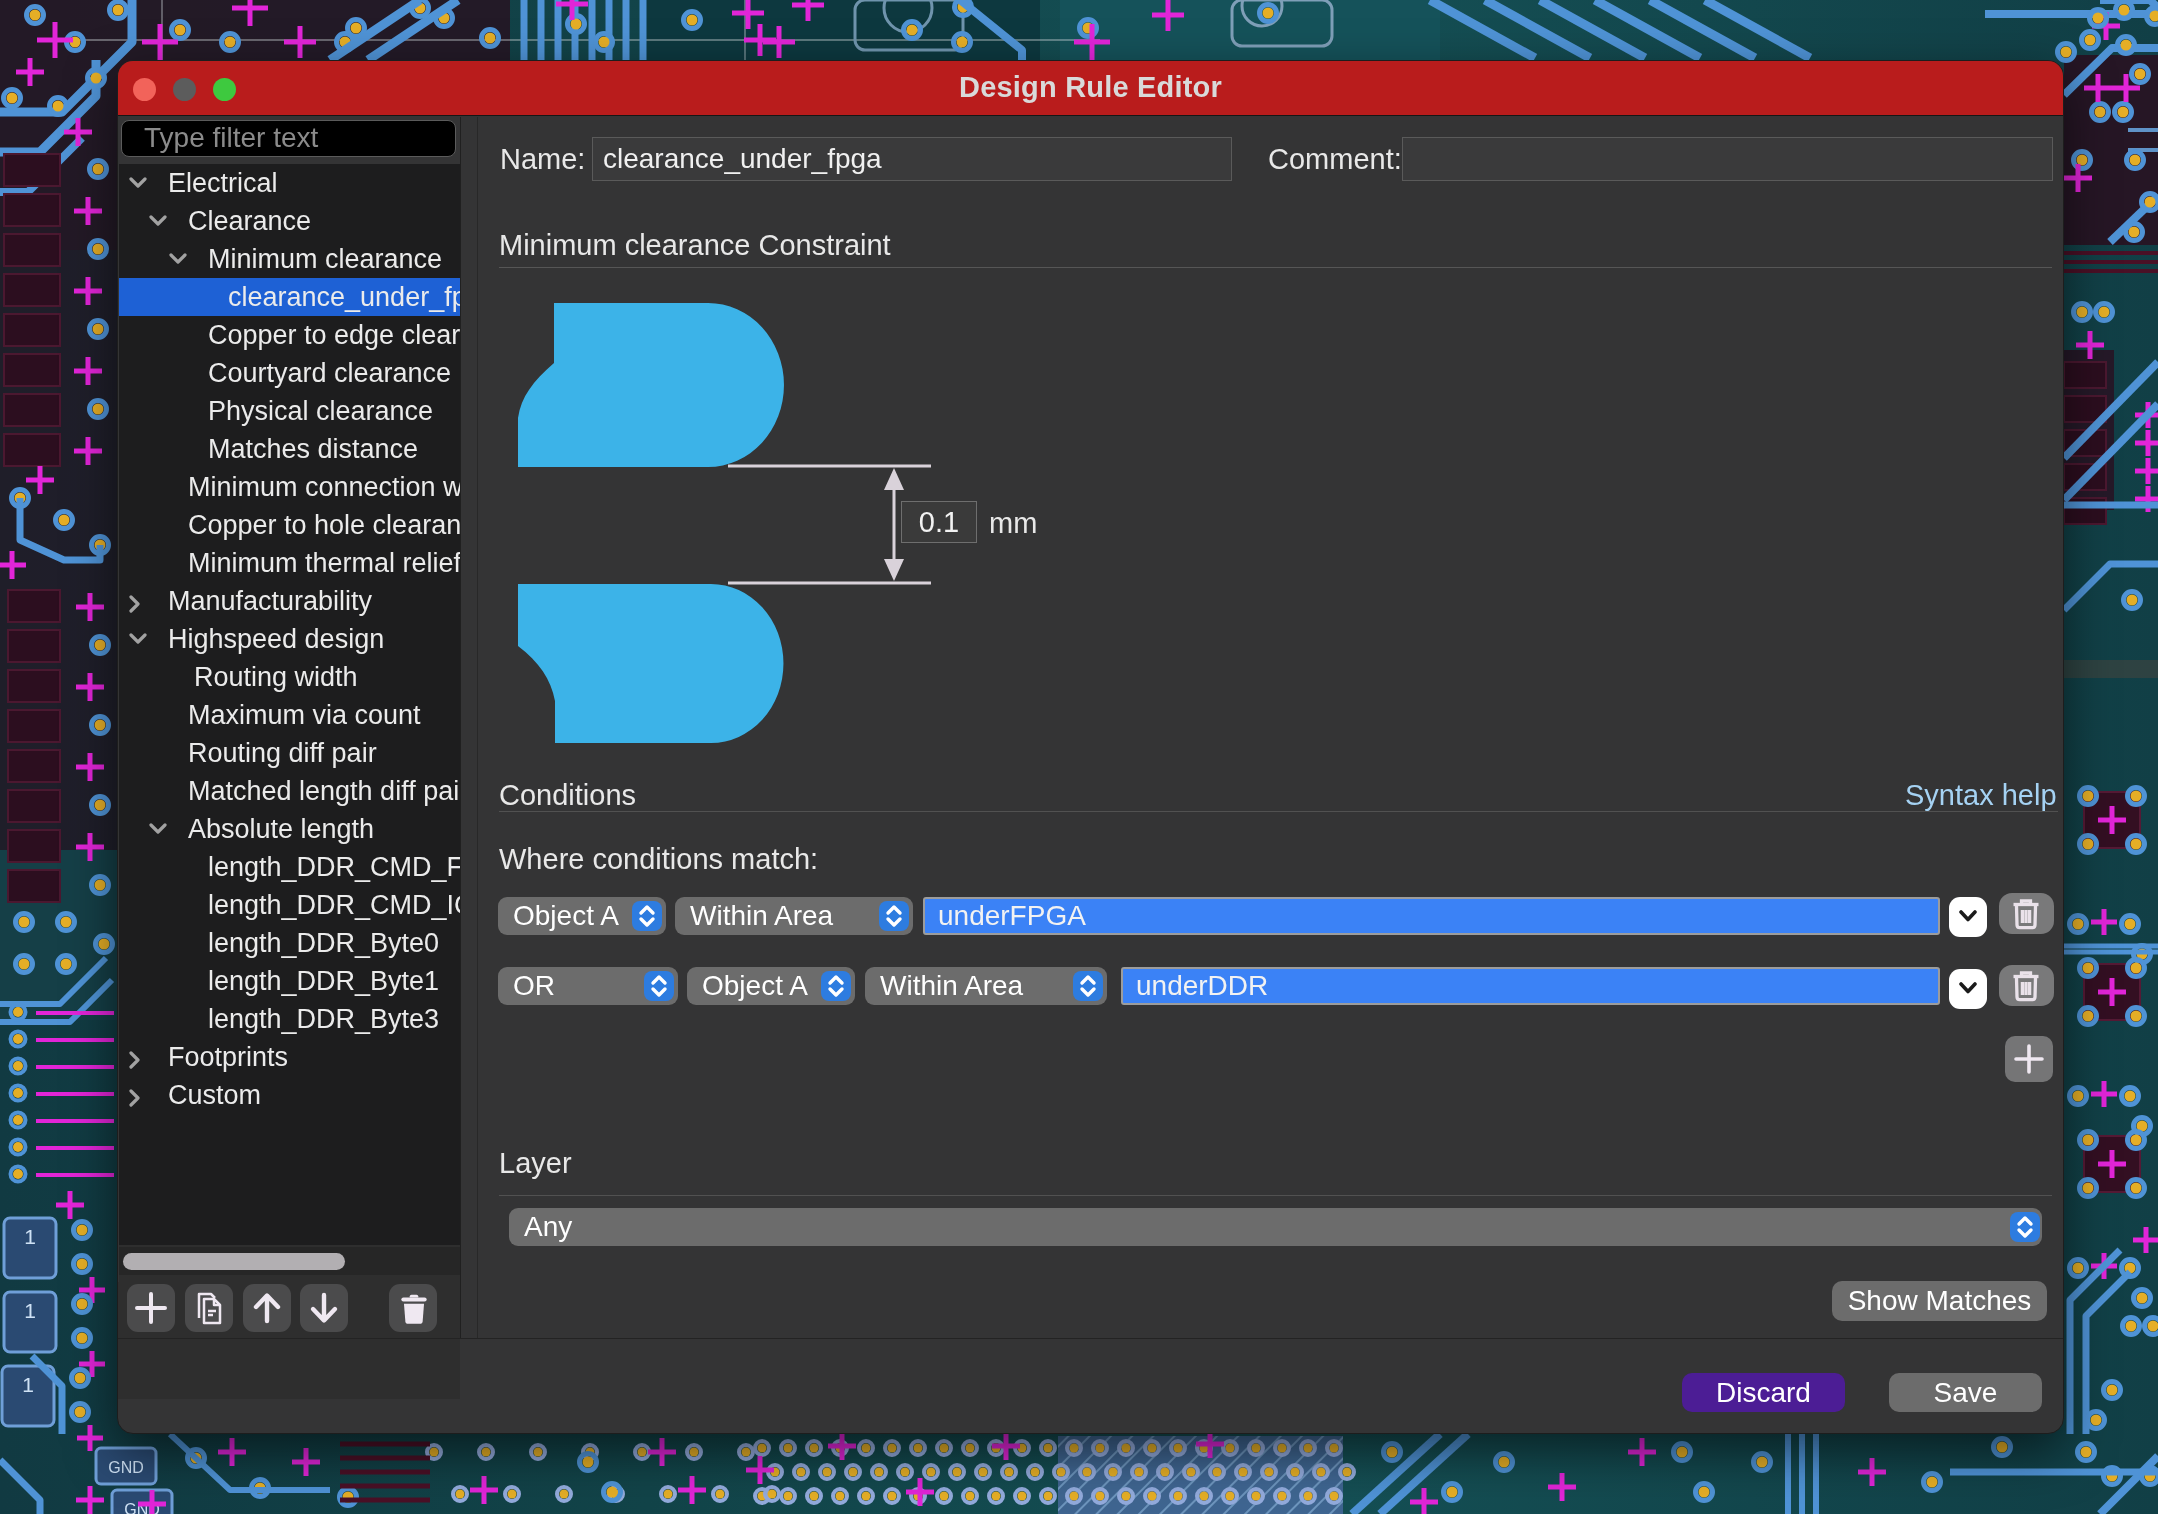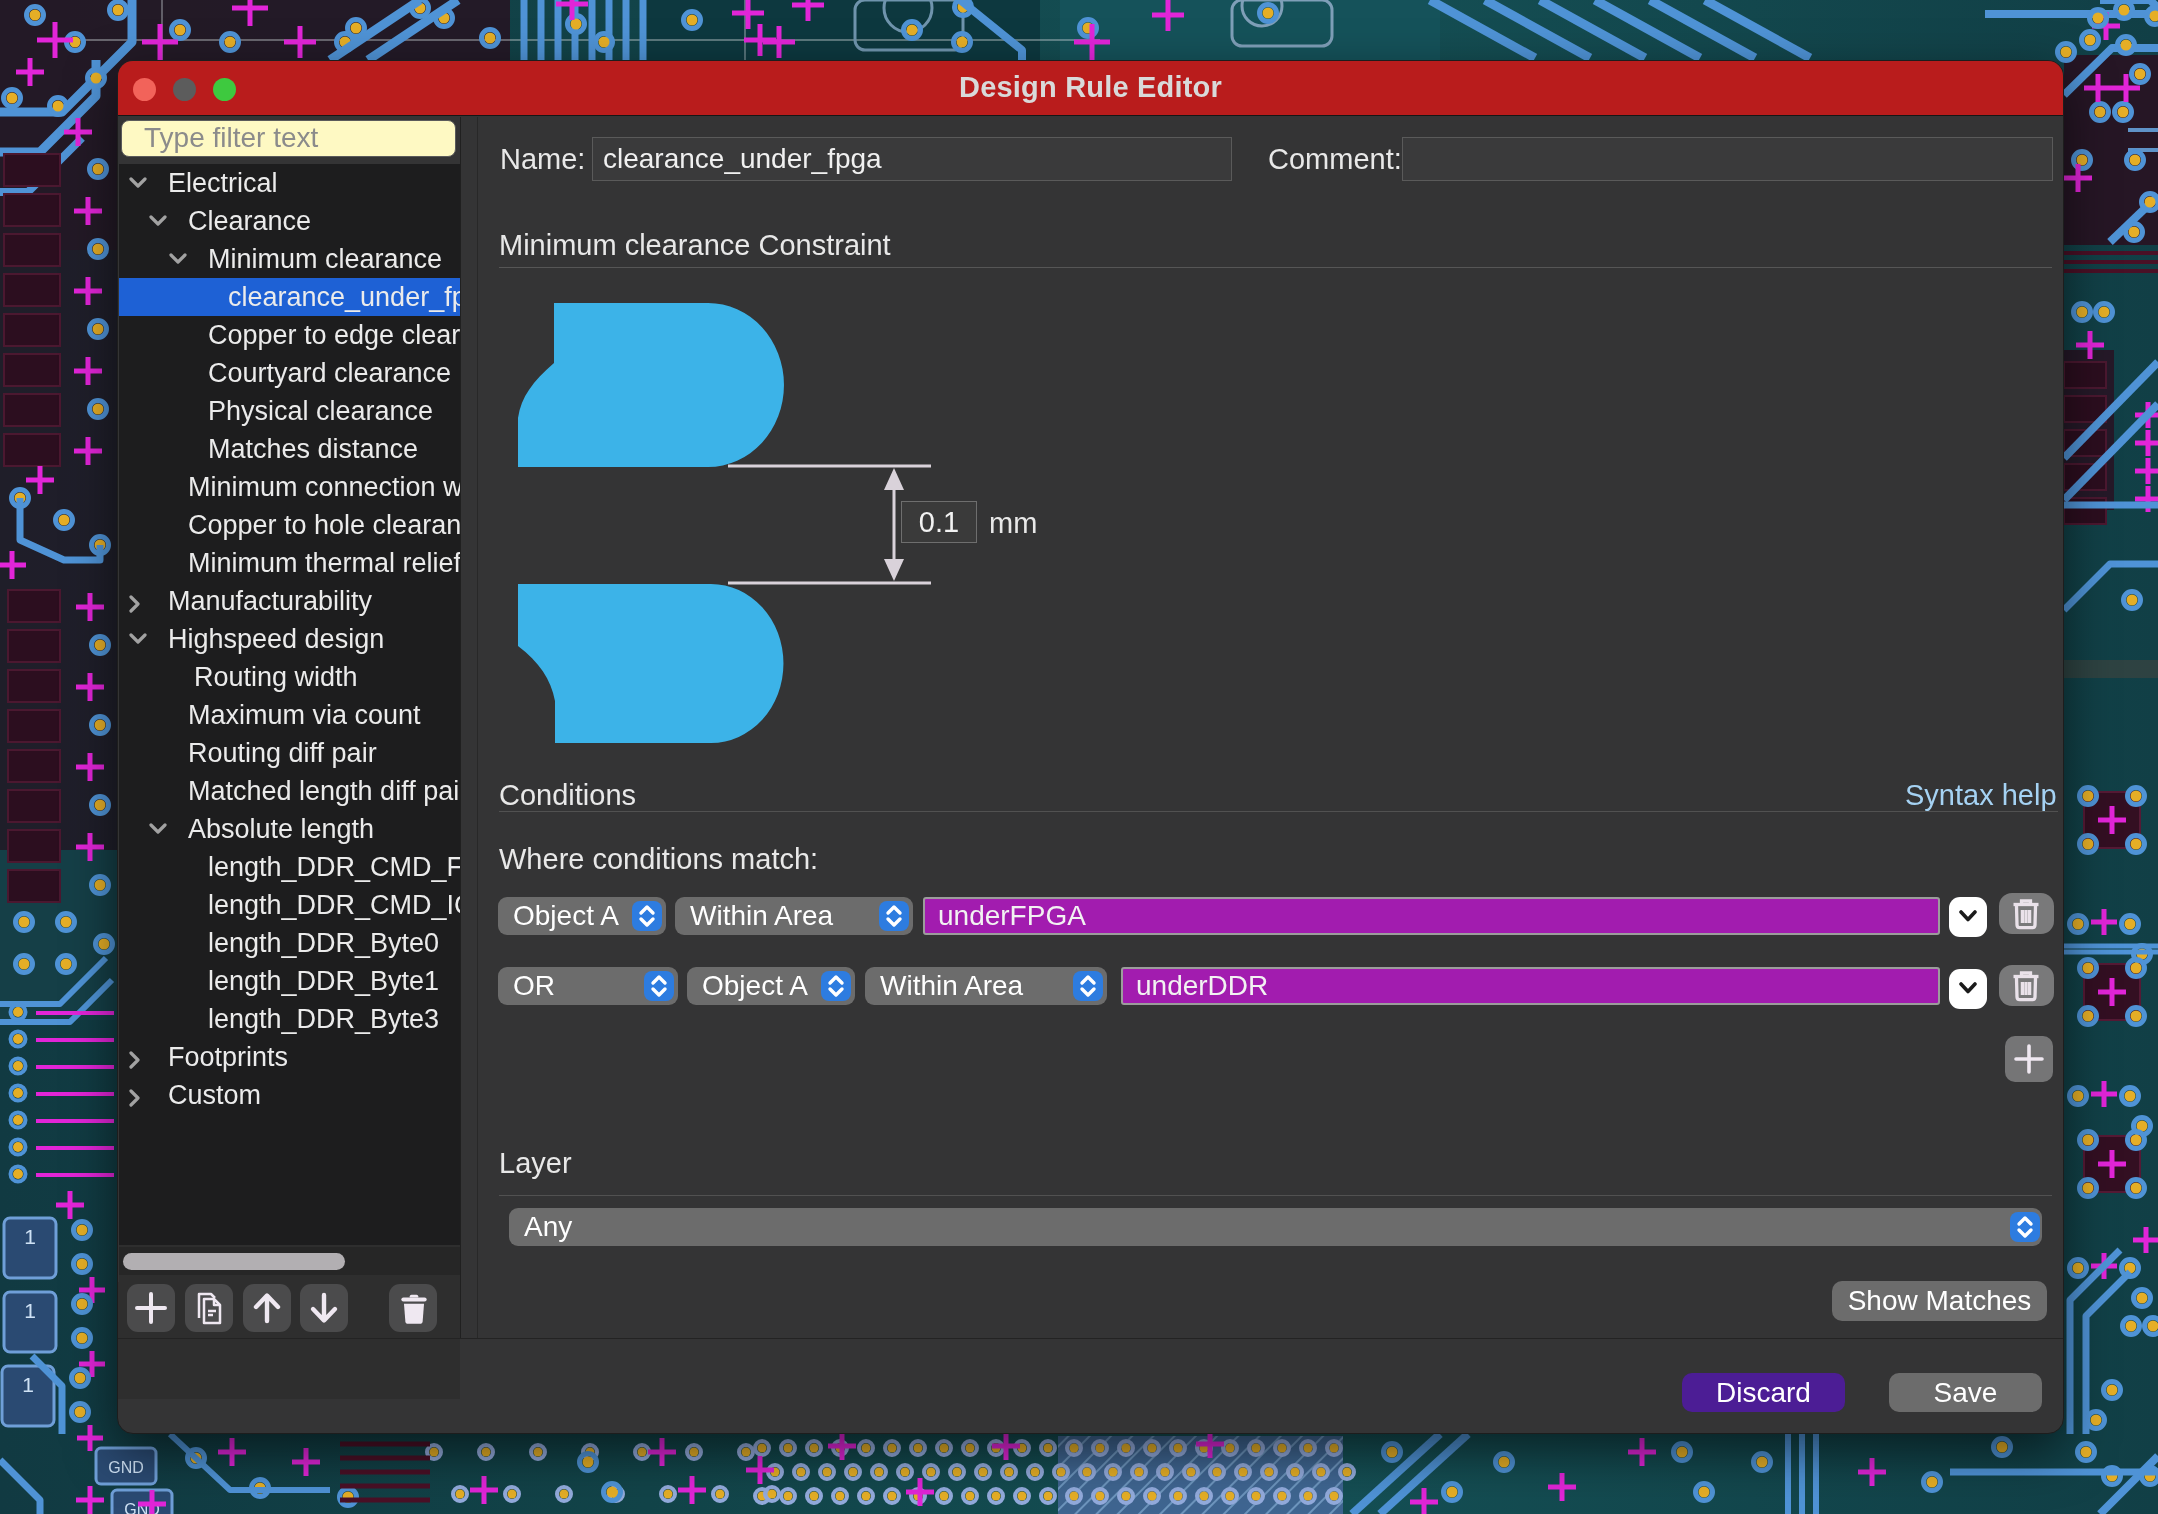--- a/index.html
+++ b/index.html
@@ -7,42 +7,42 @@
 #bg { position:absolute; left:0; top:0; }
 #win { position:absolute; left:117px; top:60px; width:1947px; height:1374px;
   background:#343435; border-radius:16px; overflow:hidden;
   box-shadow:0 18px 50px rgba(0,0,0,0.55); border:1px solid #1d1d1d; }
 #titlebar { position:absolute; left:0; top:0; width:100%; height:55px; background:#b91c1c;
   border-bottom:1px solid #161616; }
 .tl { position:absolute; top:16.5px; width:23px; height:23px; border-radius:50%; }
 #title { position:absolute; width:100%; text-align:center; top:10px; font-size:29px; letter-spacing:-0.3px;
   font-weight:bold; color:#d9d9d9; letter-spacing:0.2px; }
 #filter { position:absolute; left:3px; top:59px; width:335px; height:37px;
-  border:1.5px solid #5b5b5b; border-radius:8px; background:#fef9c3;
+  border:1.5px solid #5b5b5b; border-radius:8px; background:#000000;
   color:#8b8b8b; font-size:28px; line-height:34px; padding-left:22px; }
 #tree { position:absolute; left:1px; top:103px; width:341px; height:1081px;
   background:#1d1d1e; overflow:hidden; }
 .trow { position:absolute; left:0; width:100%; height:38px; }
 .trow span { position:absolute; top:4px; font-size:27px; color:#ebebeb; white-space:nowrap; }
 .trow.sel { background:#1e61d5; }
 .tch { position:absolute; top:13px; }
 #belowtree { position:absolute; left:1px; top:1184px; width:341px; height:93px; background:#2e2e2e; }
 #scrolltrack { position:absolute; left:1px; top:1186px; width:341px; height:28px; background:#262626; }
 #scrollthumb { position:absolute; left:4px; top:6px; width:222px; height:17px; background:#b2afb2; border-radius:9px; }
 #toolbar { position:absolute; left:0px; top:1221px; width:342px; height:117px; background:#2e2e2e; }
 .tbtn { position:absolute; top:2px; width:48px; height:48px; background:#4b4b4c; border-radius:11px; }
 .tbtn svg { position:absolute; left:7px; top:6px; }
 #vsep1 { position:absolute; left:342px; top:56px; width:1px; height:1222px; background:#202020; }
 #vsep2 { position:absolute; left:359px; top:56px; width:1px; height:1222px; background:#282828; }
 #hsepf { position:absolute; left:0; top:1277px; width:100%; height:1px; background:#232323; }
 .lbl { position:absolute; font-size:29px; color:#e8e8e8; white-space:nowrap; }
 .inputbox { position:absolute; background:#3a3a3b; border:1px solid #5a5a5a;
   color:#f0f0f0; font-size:28px; padding-left:10px; display:flex; align-items:center; }
 .hline { position:absolute; height:1px; background:#565656; }
-.condinput { position:absolute; background:#a21caf; border:2px solid #9c9c9c; border-radius:3px;
+.condinput { position:absolute; background:#3b82f6; border:2px solid #9c9c9c; border-radius:3px;
   color:#f2f2f2; font-size:28px; display:flex; align-items:center; padding-left:13px; height:38px; }
 .pill { position:absolute; height:38px; background:#6c6c6c; border-radius:9px; color:#fff;
   font-size:28px; }
 .pill b { position:absolute; left:15px; top:3px; font-weight:normal; }
 .spin { position:absolute; background:#2d7ce0; border-radius:8px; }
 .gbtn { position:absolute; background:#757576; border-radius:10px; color:#fff; font-size:28px;
   text-align:center; }
 .whitebtn { position:absolute; width:38px; height:40px; background:#fff; border-radius:11px; }
 .trashbtn { position:absolute; width:55px; height:41px; background:#79797a; border-radius:13px; }
 .trashbtn svg { position:absolute; left:10px; top:3px; }

